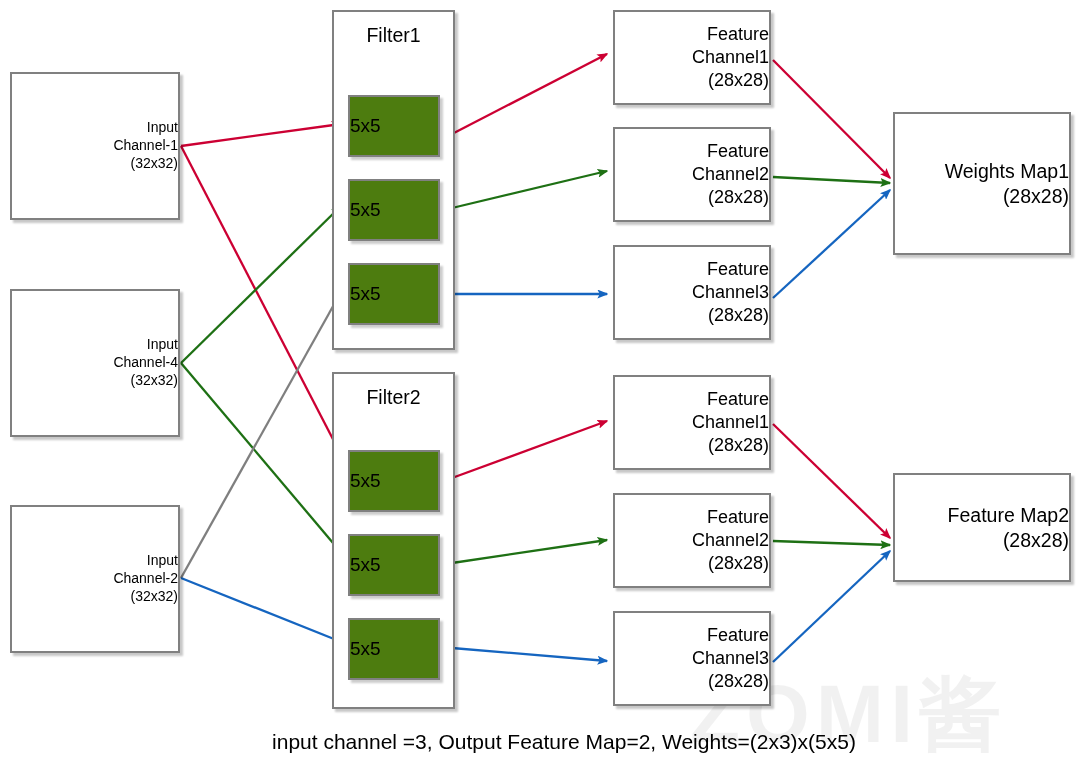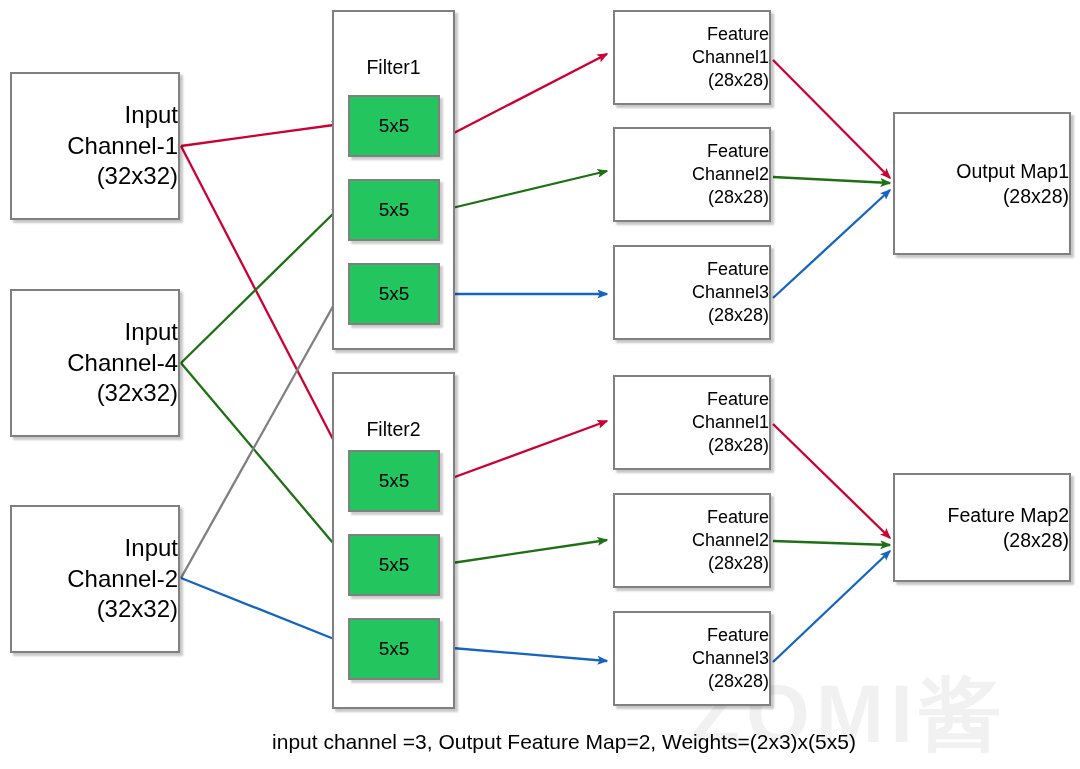--- a/index.html
+++ b/index.html
@@ -37,44 +37,42 @@
     align-items: flex-end;
     justify-content: center;
     color: #000000;
     z-index: 5;
     line-height: 1.28;
   }
   .box .ln {
     display: block;
     white-space: nowrap;
   }
-  .io-box { font-size: 24px; }
+  .io-box { font-size: 14px; }
   .fc-box { font-size: 18px; }
   .fm-box { font-size: 19.5px; }
   .filter-box {
     justify-content: flex-start;
     align-items: center;
     padding-top: 11px;
     font-size: 19.5px;
     z-index: 4;
   }
   .filter-title {
     display: block;
     margin-bottom: 8px;
-    margin-top: 32px;
   }
   .kernel {
     position: absolute;
     box-sizing: border-box;
-    background: #22c55e;
+    background: #4d7c0f;
     border: 2.5px solid #808080;
     box-shadow: 2.5px 2.5px 2px rgba(0,0,0,0.2);
     display: flex;
     align-items: center;
-    justify-content: center;
     font-size: 19px;
     color: #000000;
     z-index: 6;
   }
   .caption {
     position: absolute;
     left: 0;
     top: 730px;
     width: 1080px;
     text-align: center;
@@ -182,21 +180,21 @@
     <span class="ln">Channel2</span>
     <span class="ln">(28x28)</span>
   </div>
   <div class="box fc-box" style="left:613px; top:611px; width:158px; height:95px;">
     <span class="ln">Feature</span>
     <span class="ln">Channel3</span>
     <span class="ln">(28x28)</span>
   </div>
 
   <div class="box fm-box" style="left:893px; top:112px; width:178px; height:143px;">
-    <span class="ln">Output Map1</span>
+    <span class="ln">Weights Map1</span>
     <span class="ln">(28x28)</span>
   </div>
   <div class="box fm-box" style="left:893px; top:473px; width:178px; height:109px;">
     <span class="ln">Feature Map2</span>
     <span class="ln">(28x28)</span>
   </div>
 
   <div class="wm-big">ZOMI酱</div>
 
   <div class="caption">input channel =3, Output Feature Map=2, Weights=(2x3)x(5x5)</div>

